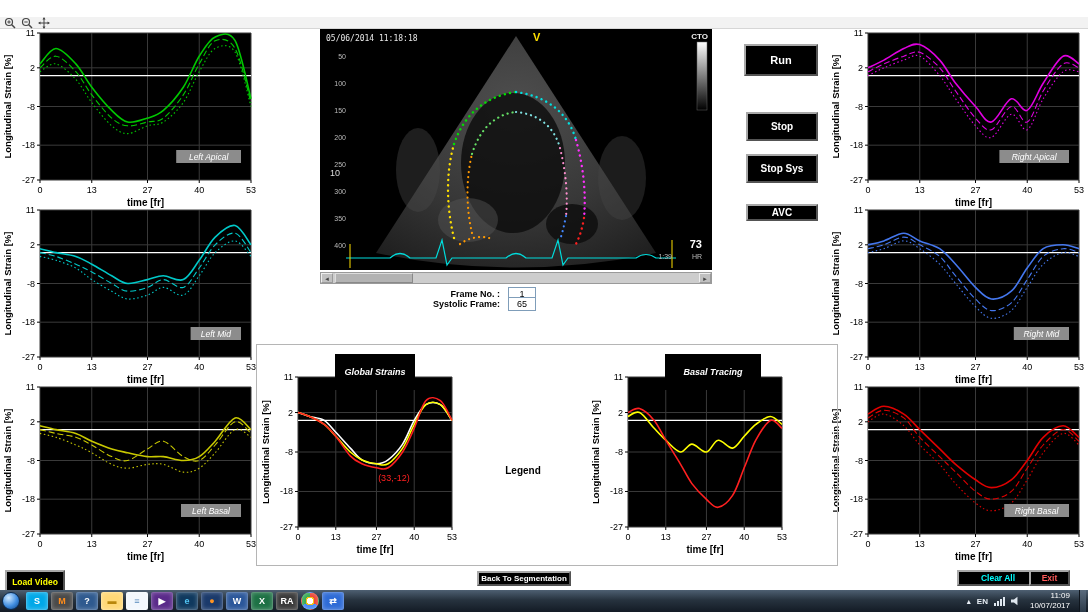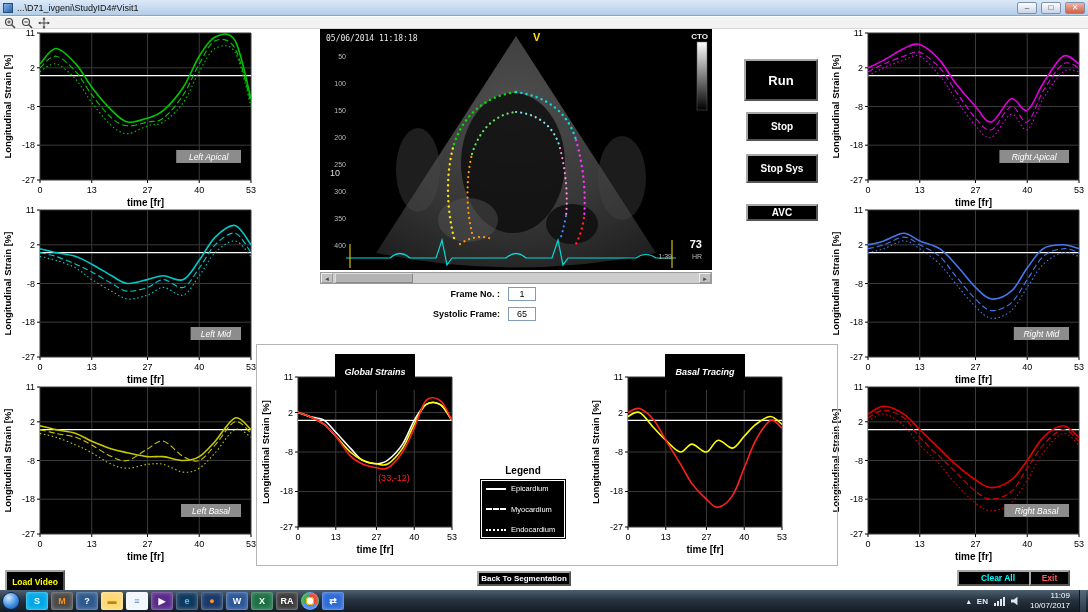--- a/index.html
+++ b/index.html
@@ -82,27 +82,20 @@
   .show-desktop { width:7px; height:22px; background:linear-gradient(#5a6b7d,#2c3a49);
     border-left:1px solid #0e151d; cursor:pointer; }
 
   .us-txt { font-family:"DejaVu Sans Mono", monospace; }
 </style>
 </head>
 <body>
 
 <div id="app">
 
-  <div class="titlebar">
-    <div class="win-ico"></div>
-    <div class="title-text">...\D71_ivgeni\StudyID4#Visit1</div>
-    <div class="win-btn">–</div>
-    <div class="win-btn">□</div>
-    <div class="win-btn close">✕</div>
-  </div>
 
   <div class="toolbar">
     <div class="tool-btn">
       <svg width="12" height="12">
           <circle cx="5" cy="5" r="3.5" fill="none" stroke="#444" stroke-width="1.2"></circle>
           <line x1="7.8" y1="7.8" x2="11" y2="11" stroke="#444" stroke-width="1.5"></line>
           <line x1="3.3" y1="5" x2="6.7" y2="5" stroke="#444"></line>
           <line x1="5" y1="3.3" x2="5" y2="6.7" stroke="#444"></line>
         </svg>
     </div>
@@ -367,21 +360,21 @@
         <line x1="35" y1="115.1842105263158" x2="38" y2="115.1842105263158" stroke="#000"></line>
         <text x="33" y="118.1842105263158" fill="#000" font-size="9" text-anchor="end">-18</text>
         <line x1="35" y1="150" x2="38" y2="150" stroke="#000"></line>
         <text x="33" y="153" fill="#000" font-size="9" text-anchor="end">-27</text>
         <text x="143.5" y="176" fill="#000" font-size="10" font-weight="bold" text-anchor="middle">time [fr]</text>
         <text x="9" y="76.5" fill="#000" font-size="9.5" font-weight="bold" text-anchor="middle" transform="rotate(-90 9 76.5)">Longitudinal Strain [%]</text>
       </svg></div>
 
   <div class="panel-frame" style="left:256px;top:344px;width:582px;height:222px"></div>
   <div class="chip" style="left:335px;top:354px;width:80px">Global Strains</div>
-  <div class="chip" style="left:665px;top:354px;width:80px">Basal Tracing</div>
+  <div class="chip" style="left:665px;top:354px;width:96px">Basal Tracing</div>
   <div class="plot" style="left:260px;top:374px"><svg width="200" height="183">
         <rect x="38" y="3" width="154" height="150" fill="#000000"></rect>
         <line x1="38" y1="3" x2="38" y2="153" stroke="#3a3a3a"></line>
         <line x1="75.77358490566039" y1="3" x2="75.77358490566039" y2="153" stroke="#3a3a3a"></line>
         <line x1="116.45283018867924" y1="3" x2="116.45283018867924" y2="153" stroke="#3a3a3a"></line>
         <line x1="154.22641509433964" y1="3" x2="154.22641509433964" y2="153" stroke="#3a3a3a"></line>
         <line x1="192" y1="3" x2="192" y2="153" stroke="#3a3a3a"></line>
         <line x1="38" y1="3" x2="192" y2="3" stroke="#3a3a3a"></line>
         <line x1="38" y1="38.526315789473685" x2="192" y2="38.526315789473685" stroke="#3a3a3a"></line>
         <line x1="38" y1="78" x2="192" y2="78" stroke="#3a3a3a"></line>
@@ -448,34 +441,20 @@
         <text x="33" y="81" fill="#000" font-size="9" text-anchor="end">-8</text>
         <line x1="35" y1="117.47368421052632" x2="38" y2="117.47368421052632" stroke="#000"></line>
         <text x="33" y="120.47368421052632" fill="#000" font-size="9" text-anchor="end">-18</text>
         <line x1="35" y1="153" x2="38" y2="153" stroke="#000"></line>
         <text x="33" y="156" fill="#000" font-size="9" text-anchor="end">-27</text>
         <text x="115" y="179" fill="#000" font-size="10" font-weight="bold" text-anchor="middle">time [fr]</text>
         <text x="9" y="78" fill="#000" font-size="9.5" font-weight="bold" text-anchor="middle" transform="rotate(-90 9 78)">Longitudinal Strain [%]</text>
       </svg></div>
 
   <div class="legend-title">Legend</div>
-  <div class="legend-box">
-    <div class="legend-row">
-      <div class="leg-line"></div>
-      <span>Epicardium</span>
-    </div>
-    <div class="legend-row">
-      <div class="leg-line dashed"></div>
-      <span>Myocardium</span>
-    </div>
-    <div class="legend-row">
-      <div class="leg-line dotted"></div>
-      <span>Endocardium</span>
-    </div>
-  </div>
 
   <div class="us">
     <svg width="392" height="242">
       <defs>
         <linearGradient id="cb" x1="0" y1="0" x2="0" y2="1">
           <stop offset="0" stop-color="#fff"></stop>
             <stop offset="1" stop-color="#000"></stop>
         </linearGradient>
         <radialGradient id="tissue" cx="0.5" cy="0.3" r="0.9">
           <stop offset="0" stop-color="#4e4e4e"></stop>
@@ -539,26 +518,26 @@
     <div class="sb-track">
       <div class="sb-thumb"></div>
     </div>
     <div class="sb-btn">▸</div>
   </div>
 
   <div class="field-row" style="left:398px;top:287px">
     <div class="field-label">Frame No. :</div>
     <input class="field-input" value="1" style="">
   </div>
-  <div class="field-row" style="left:398px;top:307px">
+  <div class="field-row" style="left:398px;top:297px">
     <div class="field-label">Systolic Frame:</div>
     <input class="field-input" value="65" style="">
   </div>
 
-  <div class="btn3d" style="left:744px;top:59px;width:74px;height:42px;font-size:13px">Run</div>
+  <div class="btn3d" style="left:744px;top:44px;width:74px;height:32px;font-size:11px">Run</div>
   <div class="btn3d" style="left:746px;top:112px;width:72px;height:29px">Stop</div>
   <div class="btn3d" style="left:746px;top:154px;width:72px;height:29px">Stop Sys</div>
   <div class="btn3d" style="left:746px;top:204px;width:72px;height:17px">AVC</div>
 
   <div class="btn3d" style="left:5px;top:570px;width:60px;height:24px;font-size:8.5px;color:#ffff00">Load Video</div>
   <div class="btn3d" style="left:477px;top:571px;width:94px;height:15px;font-size:8px">Back To Segmentation</div>
   <div class="btn3d" style="left:957px;top:570px;width:82px;height:16px;font-size:8.5px;color:#00ffff">Clear All</div>
   <div class="btn3d" style="left:1029px;top:570px;width:41px;height:16px;font-size:8.5px;color:#ff5a5a">Exit</div>
 
   <div class="taskbar">

